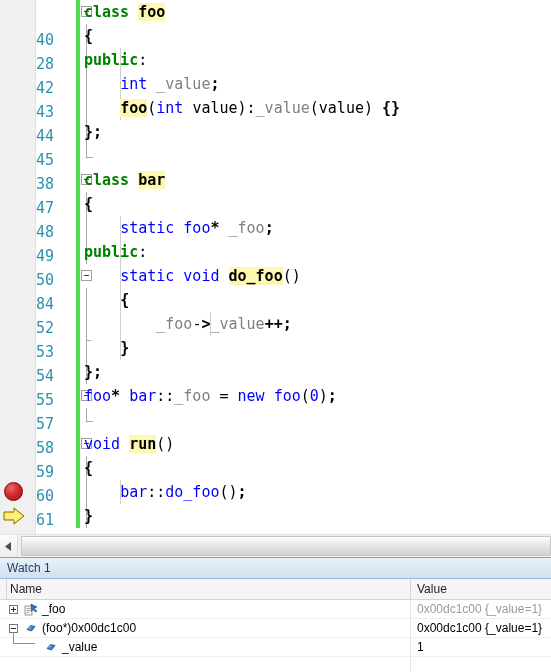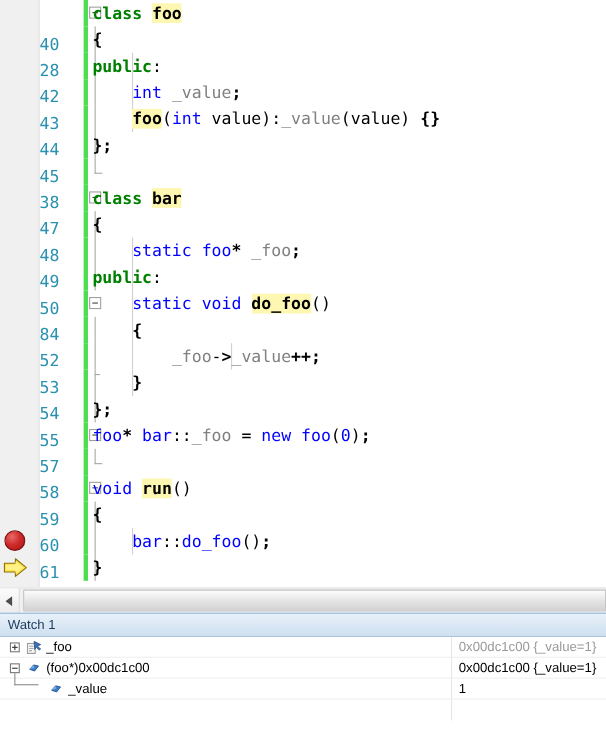--- a/index.html
+++ b/index.html
@@ -223,20 +223,25 @@
       <svg width="7" height="9" viewBox="0 0 7 9">
           <polygon points="6,0 6,9 0,4.5" fill="#4d4d4d"></polygon>
         </svg>
     </div>
     <div class="hs-thumb"></div>
   </div>
 
   <div class="watch">
     <div class="watch-title">Watch 1</div>
     <div class="watch-grid">
+      <div class="wg-header">
+        <div class="wg-corner"></div>
+        <div class="wg-h-name">Name</div>
+        <div class="wg-h-val">Value</div>
+      </div>
       <div id="watch-rows">
           <div class="wg-row">
             <div class="cell-name">
               <div class="expander plus" style="left: 9px;"></div>
               <div class="ico" style="left: 24px;"><svg width="14" height="14" viewBox="0 0 14 14">
                   <rect x="1" y="3" width="7" height="9" fill="#f6f6f6" stroke="#9a9a9a" stroke-width="1"></rect>
                   <line x1="2.5" y1="5.5" x2="6.5" y2="5.5" stroke="#a8a8a8" stroke-width="1"></line>
                   <line x1="2.5" y1="7.5" x2="6.5" y2="7.5" stroke="#a8a8a8" stroke-width="1"></line>
                   <line x1="2.5" y1="9.5" x2="5" y2="9.5" stroke="#a8a8a8" stroke-width="1"></line>
                   <path d="M7 1 L13 4 L10 5.5 L13 8 L11.5 9 L9 6.5 L7.5 8.5 Z" fill="#3c6fb4" stroke="#23447a" stroke-width="0.6"></path>

